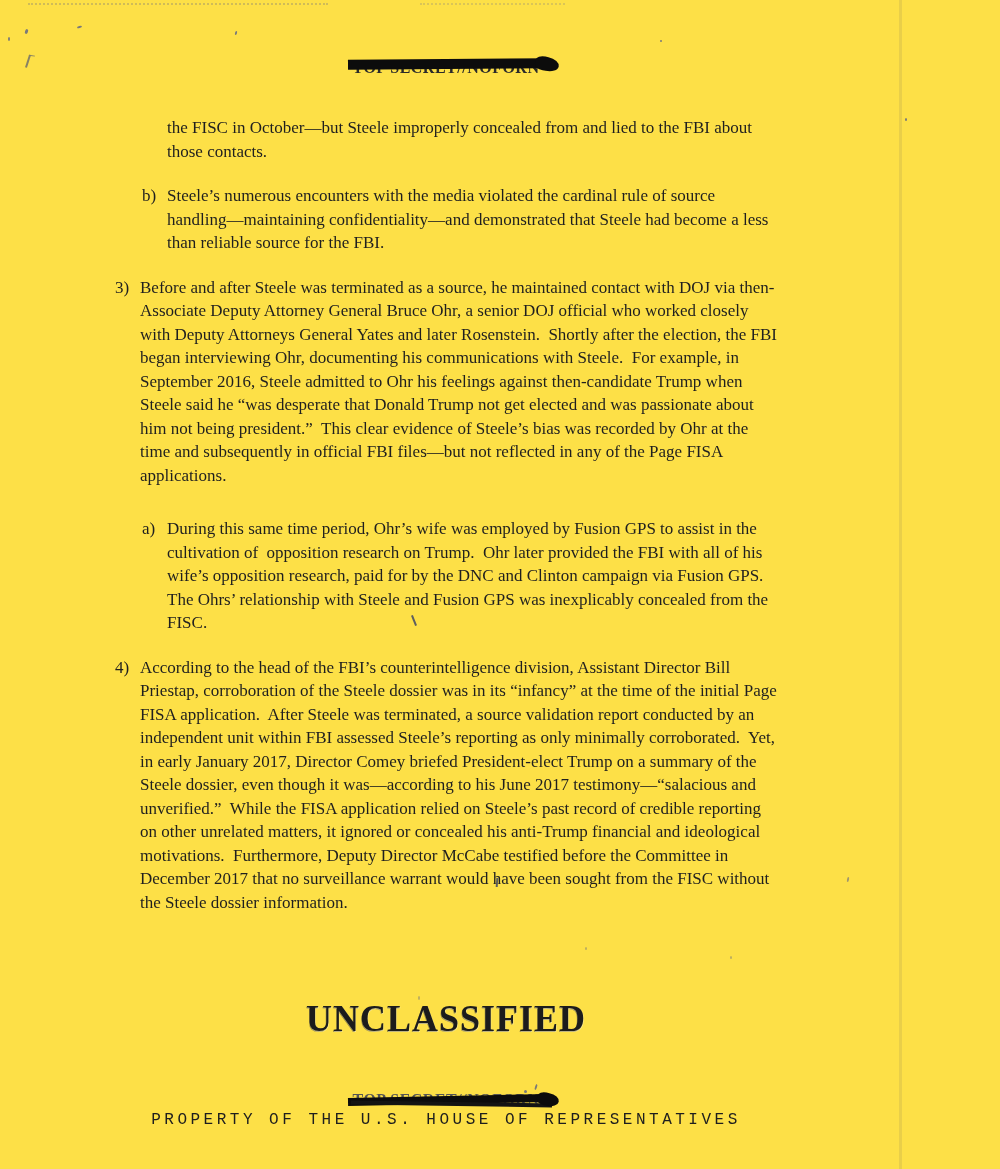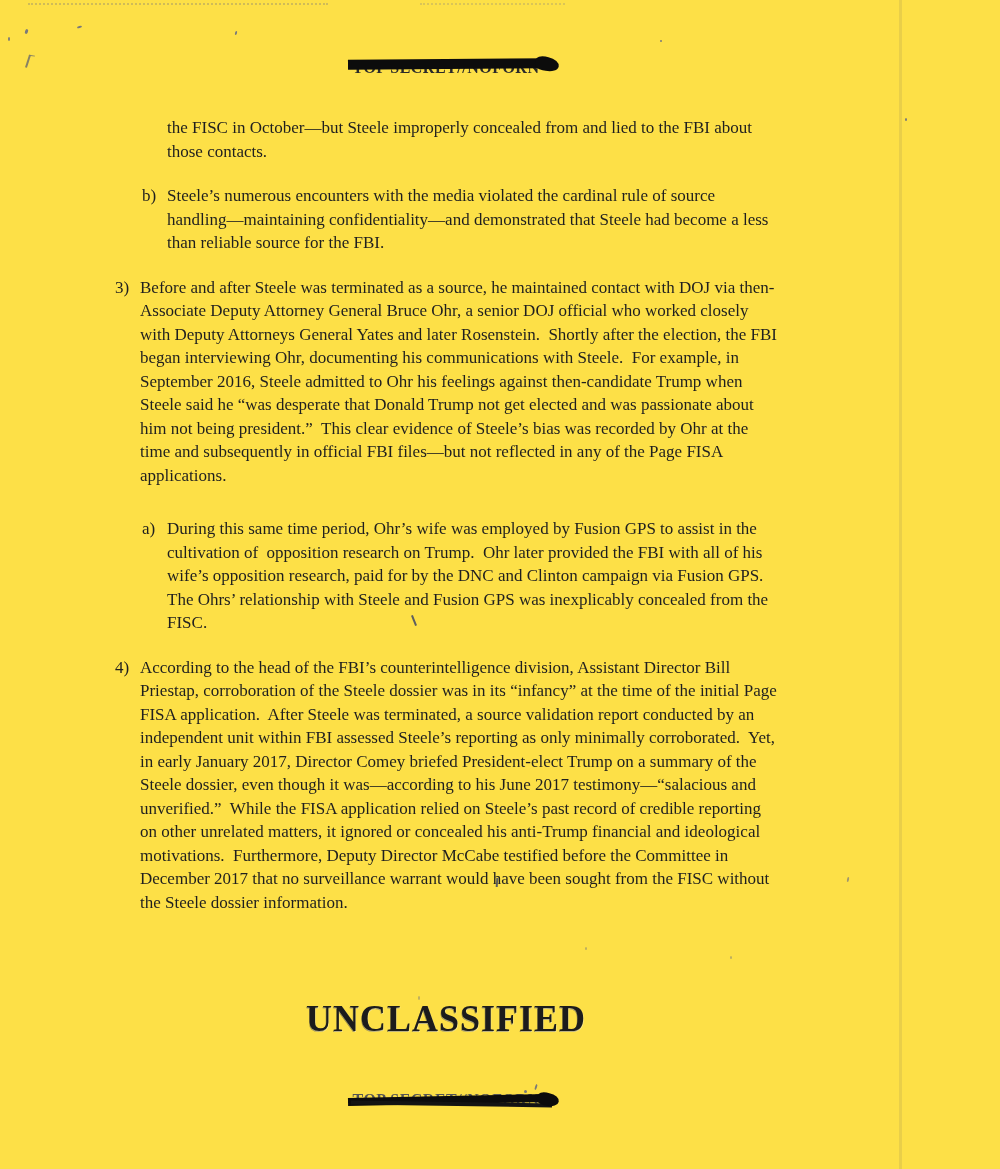--- a/index.html
+++ b/index.html
@@ -174,14 +174,15 @@
 
   <div class="class-line bottom">
     <span class="struck">
       <span>TOP SECRET//NOFORN</span>
       <span class="strike-bar"></span>
       <span class="strike-bar2"></span>
       <span class="strike-blob"></span>
     </span>
   </div>
 
+  <div class="property-footer">PROPERTY OF THE U.S. HOUSE OF REPRESENTATIVES</div>
 
 </div>
 
 </body></html>

